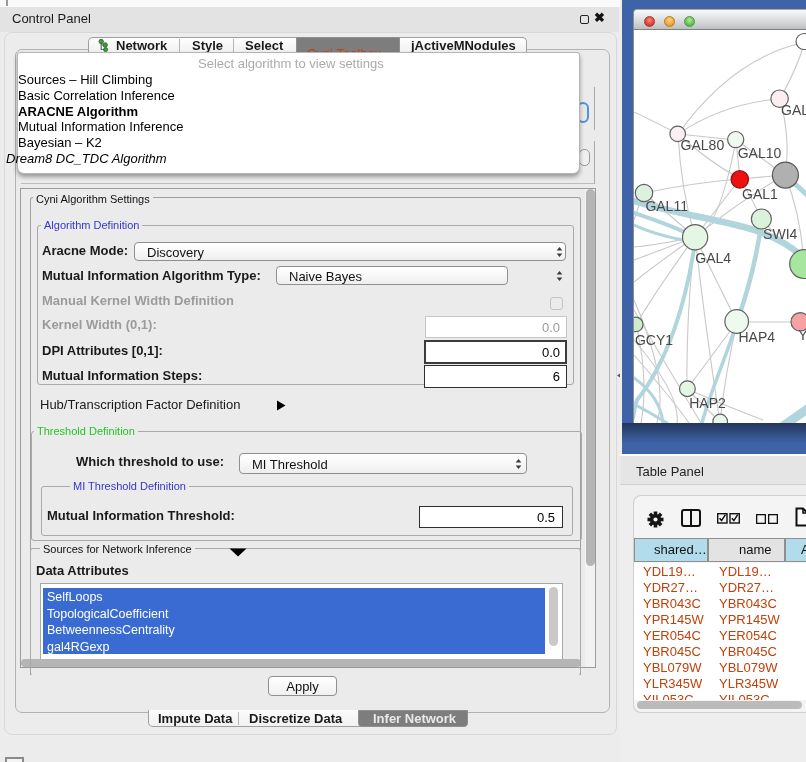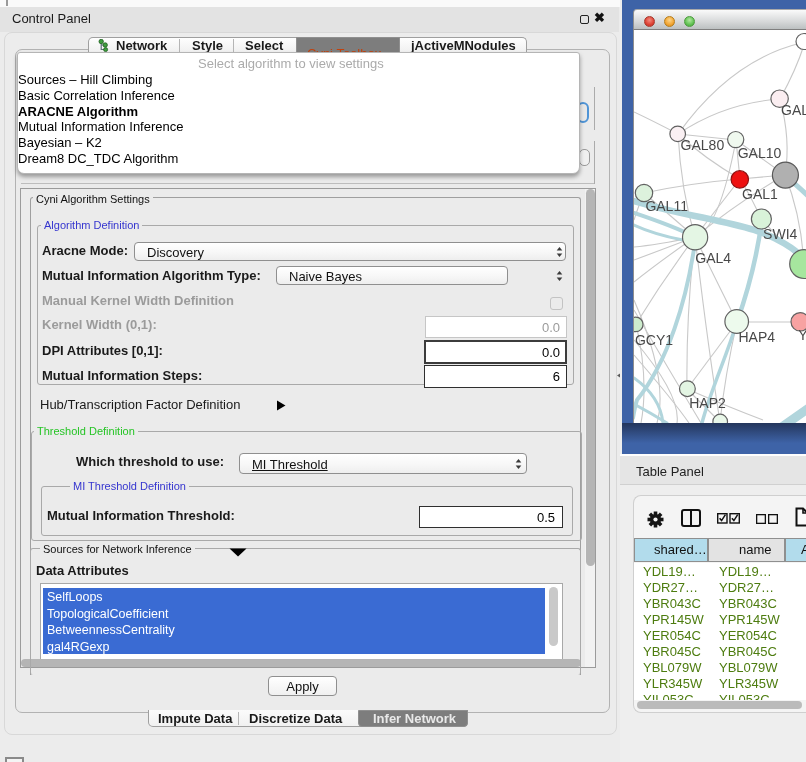--- a/index.html
+++ b/index.html
@@ -102,21 +102,21 @@
   <div class="lbl" style="left:40px;top:397px;">Hub/Transcription Factor Definition</div>
   <svg class="abs" style="left:276px;top:400px;" width="10" height="11" viewBox="0 0 10 11">
       <path d="M1 0.5 L9.5 5.5 L1 10.5 Z" fill="#000"></path>
     </svg>
 
   <div class="grp" style="left:31px;top:431px;width:551px;height:110px;"></div>
   <div class="grplbl" style="left:34px;top:425px;color:#25c425;">Threshold Definition</div>
 
   <div class="lbl b" style="left:76px;top:454px;">Which threshold to use:</div>
   <div class="combo" style="left:239px;top:453px;width:288px;height:21px;">
-    <span class="ct" style="top:3px;text-decoration:underline;">MI Threshold</span>
+    <span class="ct" style="top:3px;">MI Threshold</span>
     <svg class="spin" style="left:274px;top:5px;" width="6" height="10" viewBox="0 0 6 10">
         <path d="M3 0 L5.8 3.6 L0.2 3.6 Z" fill="#3a3a3a"></path>
         <path d="M3 10 L5.8 6.4 L0.2 6.4 Z" fill="#3a3a3a"></path>
       </svg>
   </div>
 
   <div class="grp" style="left:41px;top:486px;width:532px;height:50px;"></div>
   <div class="grplbl" style="left:45px;top:480px;color:#3535cf;margin-left:25px;">MI Threshold Definition</div>
   <div class="lbl b" style="left:47px;top:508px;">Mutual Information Threshold:</div>
   <div class="inp" style="left:419px;top:506px;width:144px;height:22px;border:1px solid #2f2f2f;padding:3px 7px 0 0;color:#000;">0.5</div>
@@ -138,21 +138,21 @@
   <div class="abs" style="left:549px;top:587px;width:9px;height:59px;background:#c9c9c9;border-radius:5px;"></div>
 </div>
 
 <div class="abs" style="left:17px;top:52px;width:563px;height:122px;background:#ffffff;border:1px solid #b5b5b5;border-radius:3px 3px 7px 7px;box-shadow:0 3px 4px rgba(0,0,0,0.35);"></div>
 <div class="lbl" style="left:198px;top:56px;color:#ababab;">Select algorithm to view settings</div>
 <div class="lbl" style="left:18px;top:72px;color:#000;">Sources – Hill Climbing</div>
 <div class="lbl" style="left:18px;top:88px;color:#000;">Basic Correlation Inference</div>
 <div class="lbl b" style="left:18px;top:104px;color:#000;">ARACNE Algorithm</div>
 <div class="lbl" style="left:18px;top:119px;color:#000;">Mutual Information Inference</div>
 <div class="lbl" style="left:18px;top:135px;color:#000;">Bayesian – K2</div>
-<div class="lbl" style="left:18px;top:151px;color:#000;">Dream8 DC_TDC Algorithm</div>
+<div class="lbl" style="left:6px;top:151px;color:#000;font-style:italic;">Dream8 DC_TDC Algorithm</div>
 
 <div class="abs" style="left:268px;top:676px;width:69px;height:20px;background:linear-gradient(#ffffff,#f0f0f0);border:1px solid #8f8f8f;border-radius:4px;text-align:center;font-size:13px;color:#111;padding-top:2px;">Apply</div>
 
 <div class="abs" style="left:148px;top:710px;width:320px;height:17px;border:1px solid #9f9f9f;border-top:none;border-radius:0 0 5px 5px;background:linear-gradient(#fbfbfb,#f1f1f1);"></div>
 <div class="abs" style="left:358px;top:710px;width:110px;height:17px;background:#7d7d7d;border:1px solid #8f8f8f;border-radius:0 0 4px 4px;"></div>
 <div class="abs" style="left:238px;top:712px;width:1px;height:13px;background:#b5b5b5;"></div>
 <div class="lbl" style="left:158px;top:711px;font-weight:600;">Impute Data</div>
 <div class="lbl" style="left:249px;top:711px;font-weight:600;">Discretize Data</div>
 <div class="lbl" style="left:373px;top:711px;font-weight:600;color:#e9e9e9;">Infer Network</div>
 
@@ -294,21 +294,21 @@
   </svg>
   <div class="abs" style="left:634px;top:563px;width:172px;height:137px;background:#ffffff;"></div>
 
   <div class="abs" style="left:634px;top:538px;width:74px;height:24px;background:#b2dcec;border:1px solid #8f8f8f;"></div>
   <div class="abs" style="left:708px;top:538px;width:77px;height:24px;background:#e3e3e3;border:1px solid #8f8f8f;"></div>
   <div class="abs" style="left:785px;top:538px;width:21px;height:24px;background:#b2dcec;border:1px solid #8f8f8f;border-right:none;"></div>
   <div class="lbl" style="left:654px;top:542px;color:#111;">shared…</div>
   <div class="lbl" style="left:739px;top:542px;color:#111;">name</div>
   <div class="lbl" style="left:801px;top:542px;color:#111;">A</div>
 
-  <div id="trows" class="abs" style="left:634px;top:564px;width:160px;height:136px;overflow:hidden;font-size:13px;color:#4d7c0f;">
+  <div id="trows" class="abs" style="left:634px;top:564px;width:160px;height:136px;overflow:hidden;font-size:13px;color:#c2410c;">
       <div style="position:absolute;left:9px;top:0px;">YDL19…</div>
       <div style="position:absolute;left:85px;top:0px;">YDL19…</div>
       <div style="position:absolute;left:161px;top:0px;">13</div>
       <div style="position:absolute;left:9px;top:16px;">YDR27…</div>
       <div style="position:absolute;left:85px;top:16px;">YDR27…</div>
       <div style="position:absolute;left:161px;top:16px;">12</div>
       <div style="position:absolute;left:9px;top:32px;">YBR043C</div>
       <div style="position:absolute;left:85px;top:32px;">YBR043C</div>
       <div style="position:absolute;left:161px;top:32px;"></div>
       <div style="position:absolute;left:9px;top:48px;">YPR145W</div>

